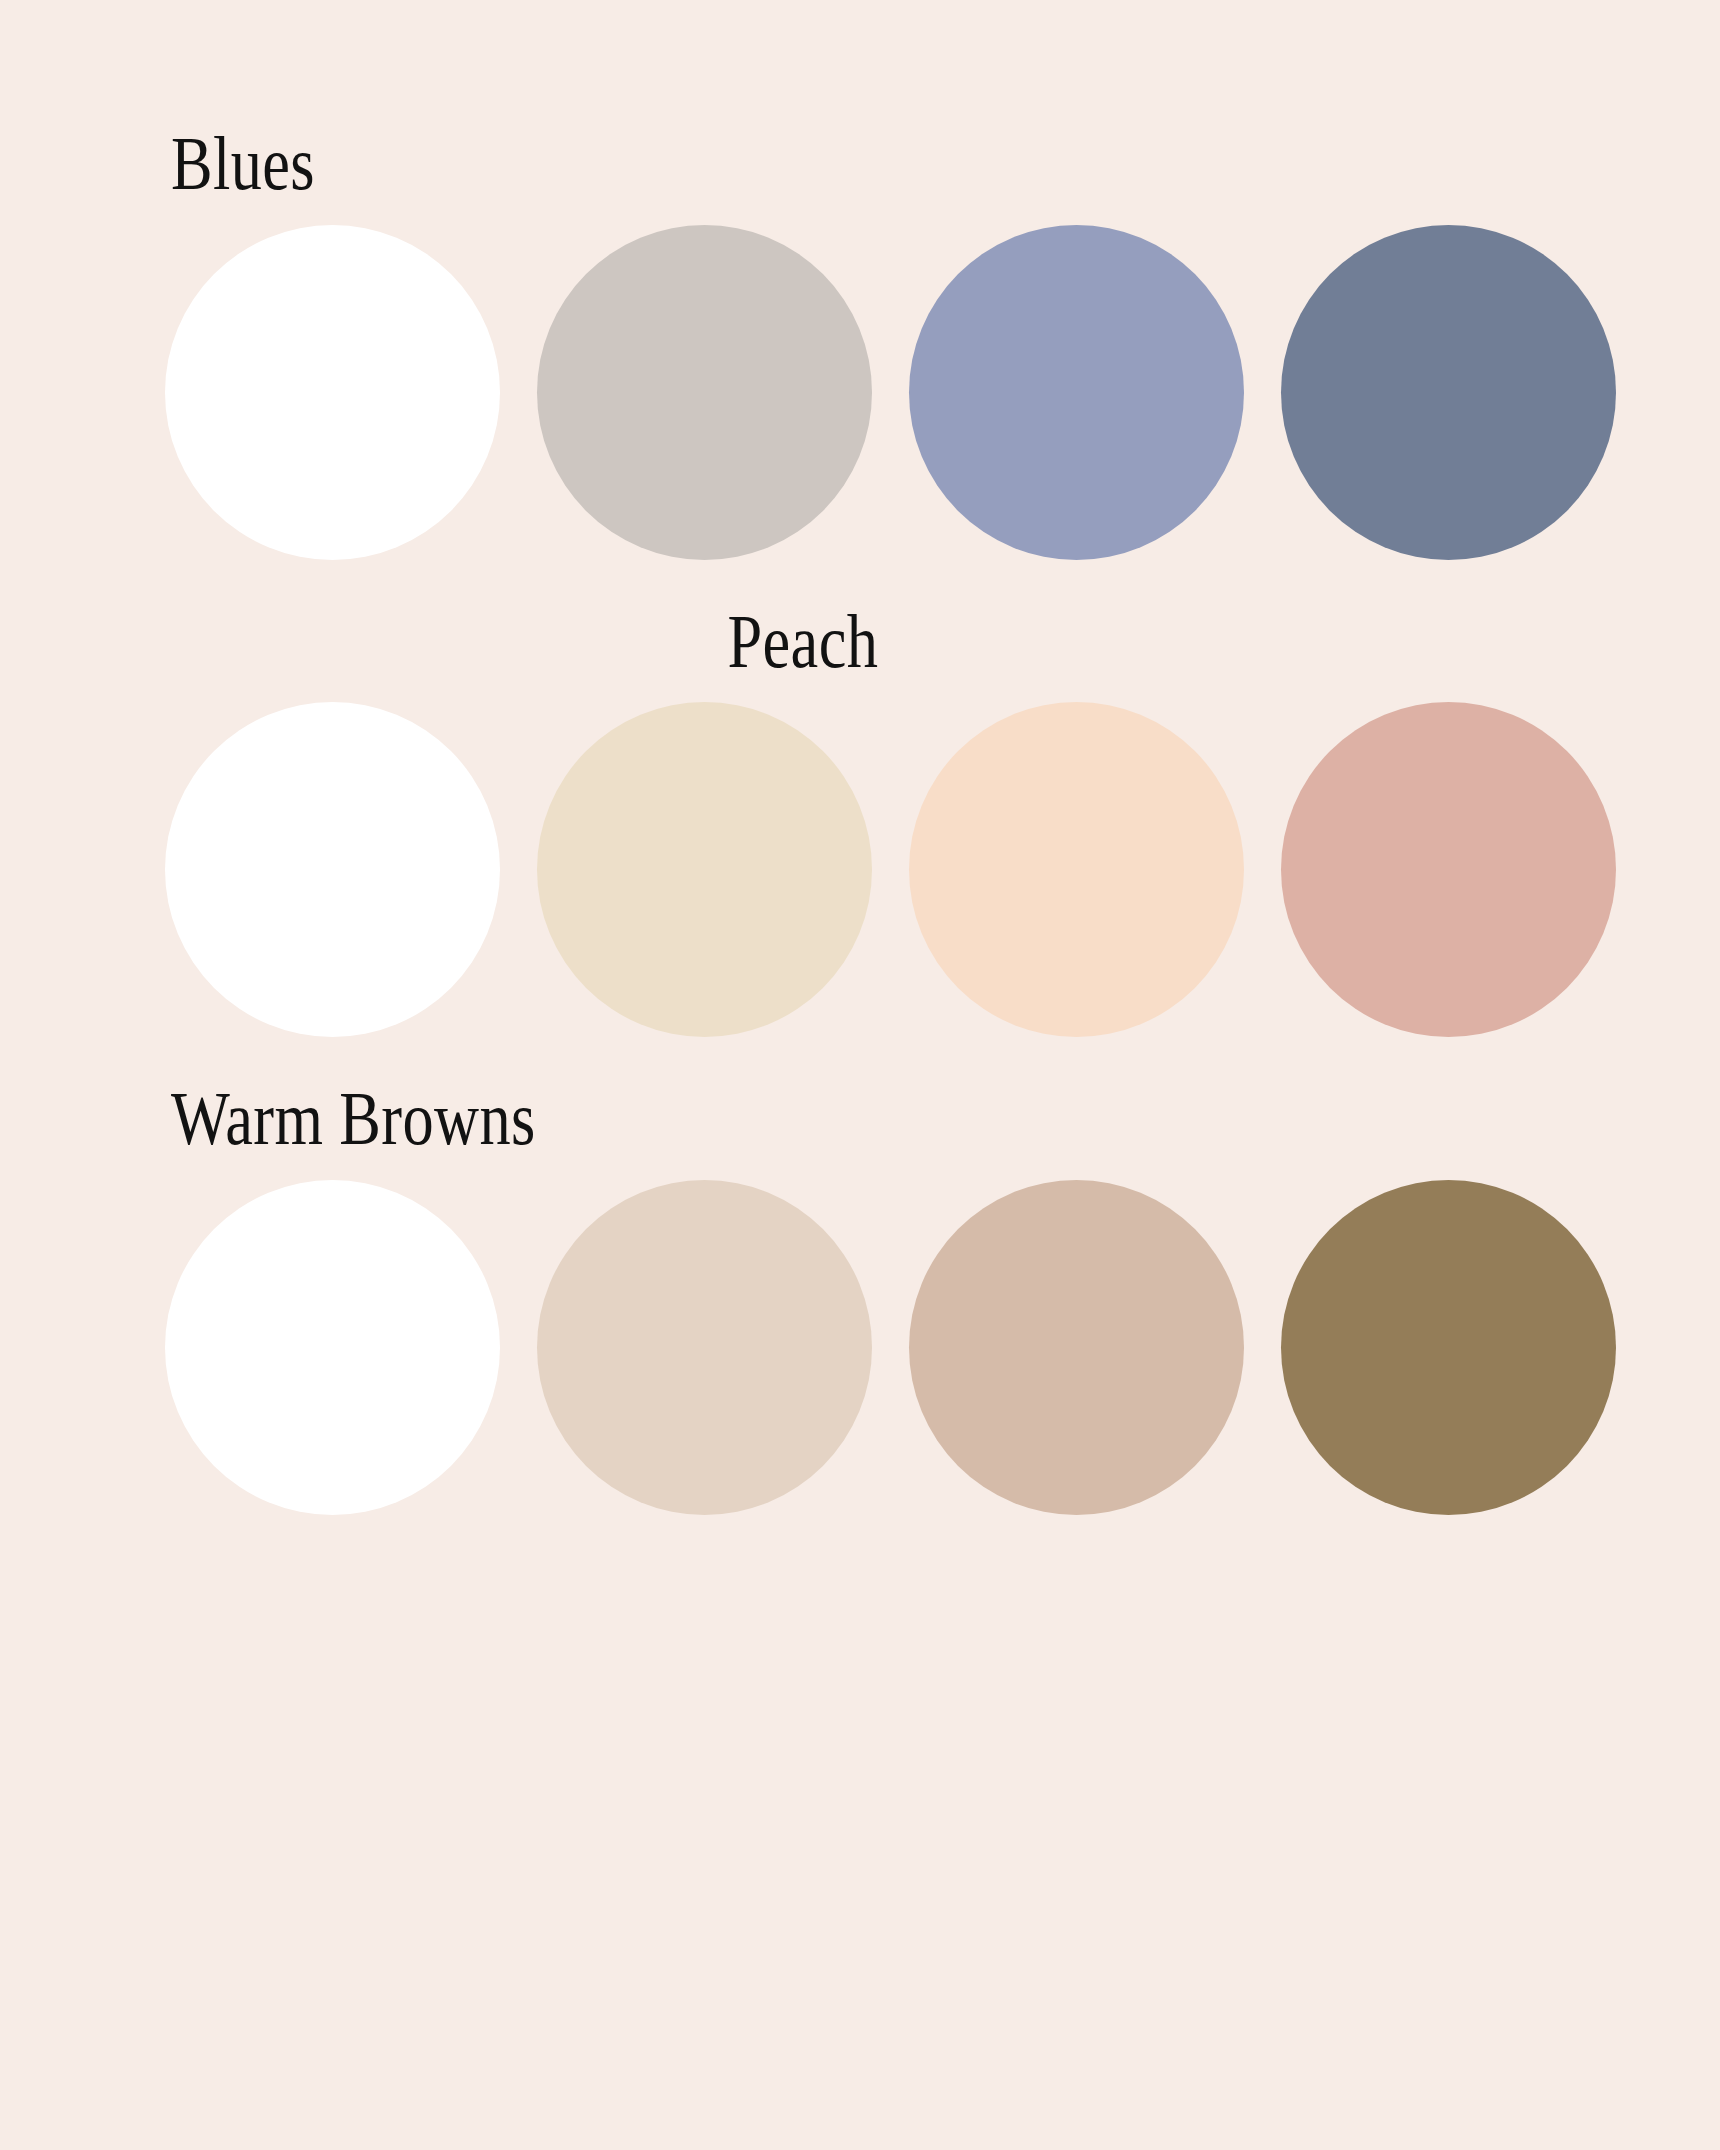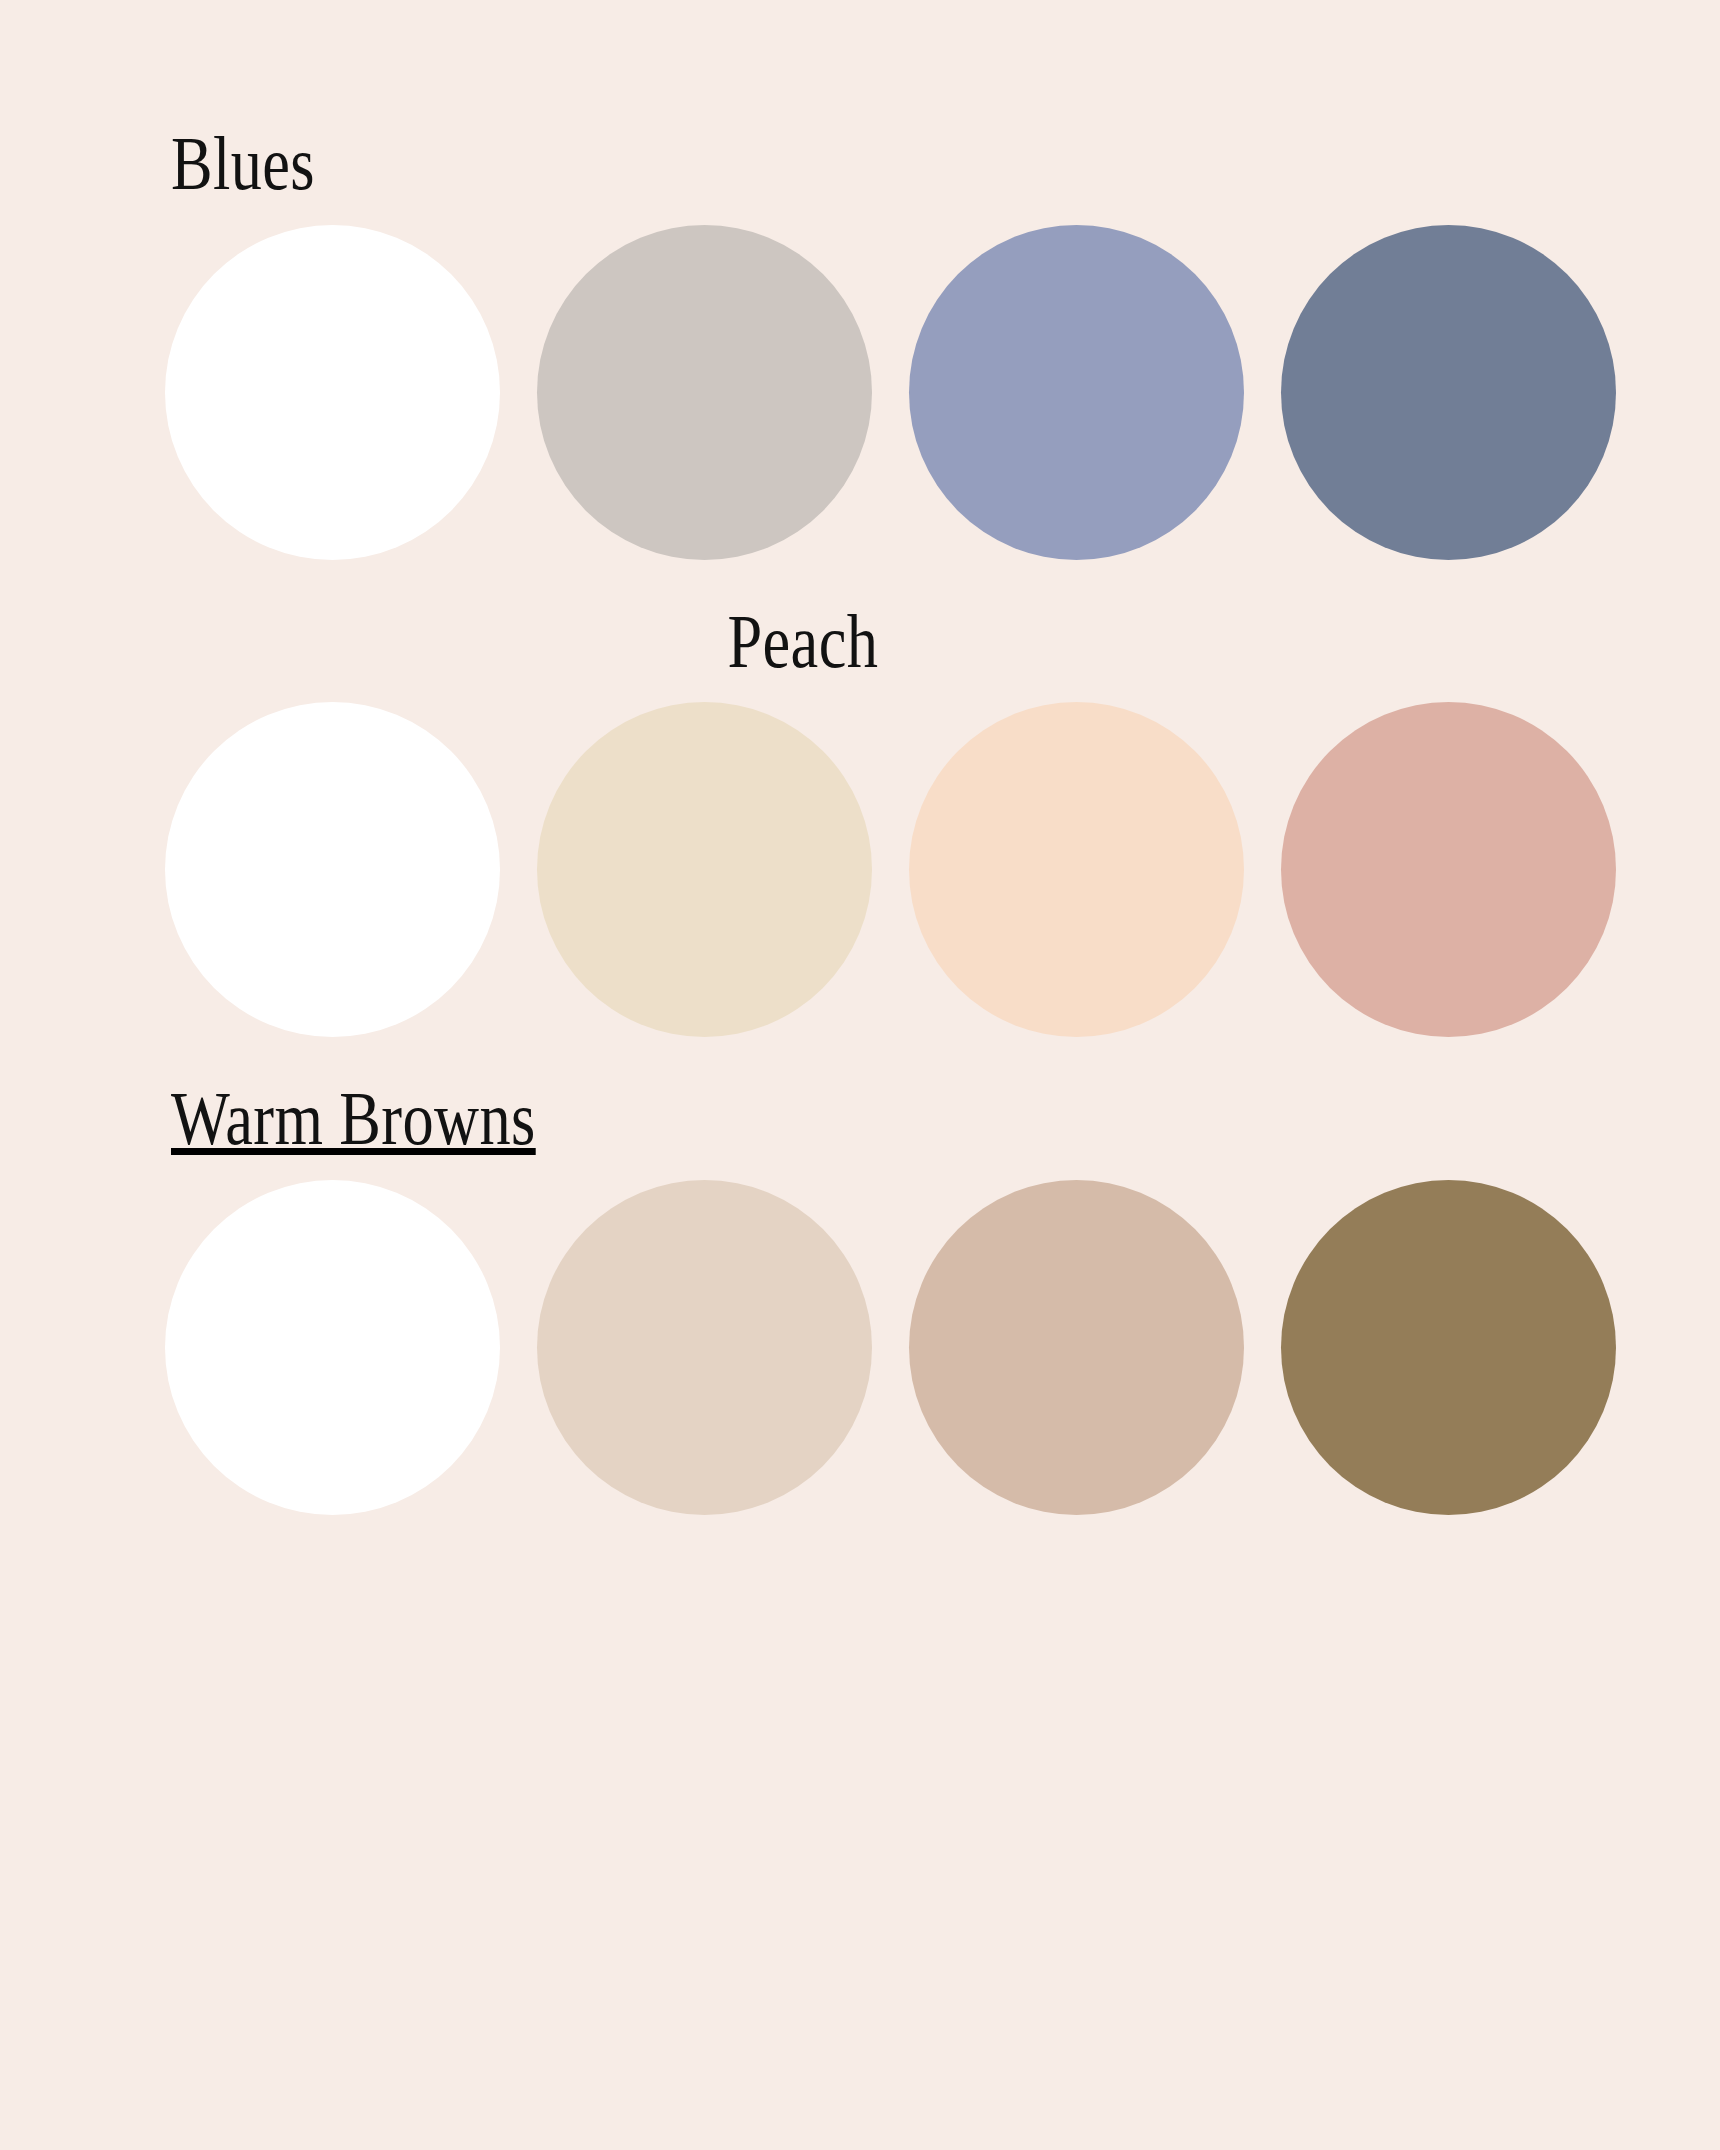--- a/index.html
+++ b/index.html
@@ -45,21 +45,21 @@
   }
   .swatch {
     width: 335px;
     height: 335px;
     border-radius: 50%;
     flex: 0 0 auto;
   }
   .group-blues   { margin-bottom: 43px; }
   .group-peach   { margin-bottom: 43px; text-align: center; }
   .group-greens  { margin-bottom: 43px; }
-  .group-browns  { margin-bottom: 0; text-decoration: underline; }
+  .group-browns  { margin-bottom: 0; }
 </style>
 </head>
 <body style="background-color: rgb(247, 236, 230);">
 
 <div class="palette-page" style="background-color: rgb(247, 236, 230);">
 
   <div class="palette-group group-blues">
     <h2 class="group-title" style="color: rgb(18, 18, 18);">Blues</h2>
     <div class="swatch-row">
       <div class="swatch" style="background-color: rgb(255, 255, 255);"></div>

